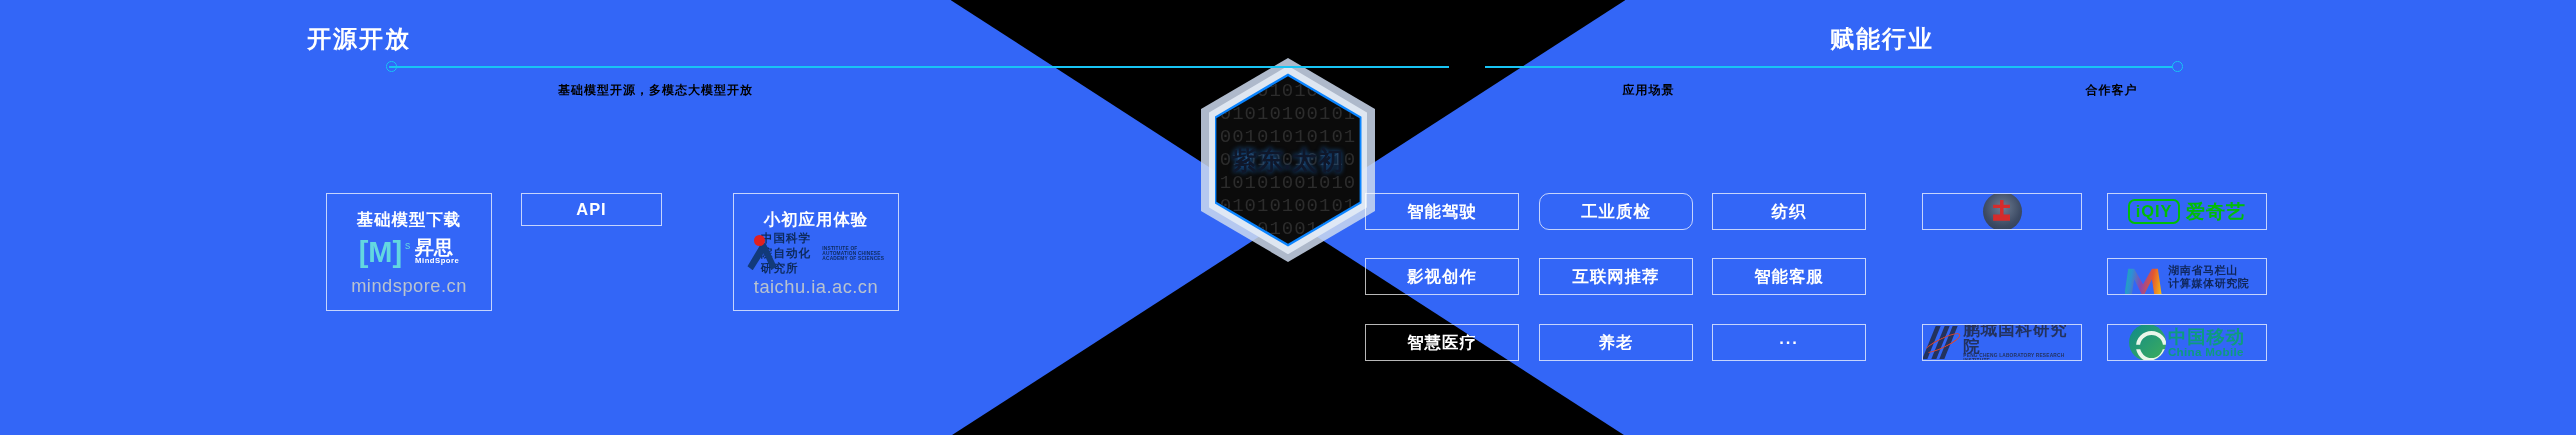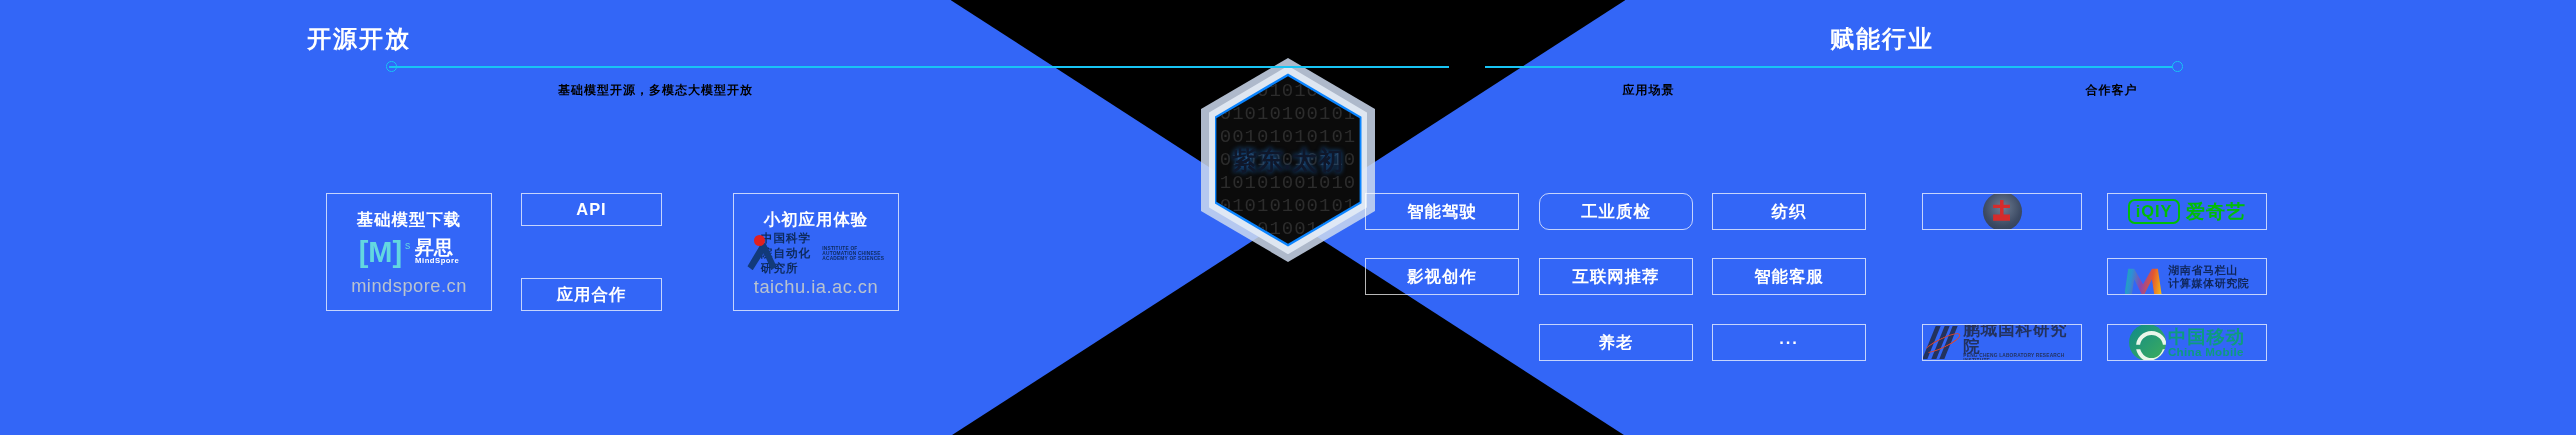--- a/index.html
+++ b/index.html
@@ -170,21 +170,20 @@
         <span class="ms-cn">
           <b>昇思</b>
           <s>MindSpore</s>
         </span>
       </div>
     </div>
     <div class="url">mindspore.cn</div>
   </div>
 
   <div class="cell" style="left:521px;top:193px;width:141px;height:33px;">API</div>
-  <div class="cell" style="left:521px;top:278px;width:141px;height:33px;">应用合作</div>
 
   <div class="bigcard" style="left:733px;top:193px;width:166px;height:118px;">
     <div class="cap">小初应用体验</div>
     <div class="logobox">
       <div class="casia">
         <div class="casia-mark">
           <div class="swoosh"></div>
             <div class="ball"></div>
         </div>
         <div class="casia-cn">中国科学院自动化研究所</div>
@@ -199,20 +198,21 @@
   <div class="dot" id="dot-right"></div>
   <div class="sub" id="sub-scene">应用场景</div>
   <div class="sub" id="sub-client">合作客户</div>
 
   <div class="cell" style="left:1365px;top:193px;width:154px;height:37px;">智能驾驶</div>
   <div class="cell" style="left:1539px;top:193px;width:154px;height:37px;border-radius:10px;">工业质检</div>
   <div class="cell" style="left:1712px;top:193px;width:154px;height:37px;">纺织</div>
   <div class="cell" style="left:1365px;top:258px;width:154px;height:37px;">影视创作</div>
   <div class="cell" style="left:1539px;top:258px;width:154px;height:37px;">互联网推荐</div>
   <div class="cell" style="left:1712px;top:258px;width:154px;height:37px;">智能客服</div>
+  <div class="cell" style="left:1365px;top:324px;width:154px;height:37px;">智慧医疗</div>
   <div class="cell" style="left:1539px;top:324px;width:154px;height:37px;">养老</div>
   <div class="cell" style="left:1712px;top:324px;width:154px;height:37px;">···</div>
 
   <div class="logocell" style="left:1922px;top:193px;width:160px;height:37px;">
     <div class="emblem"></div>
   </div>
   <div class="logocell" style="left:2107px;top:193px;width:160px;height:37px;">
     <div class="iqiyi">
       <span class="iqiyi-box">iQIY</span>
       <span class="iqiyi-cn">爱奇艺</span>

